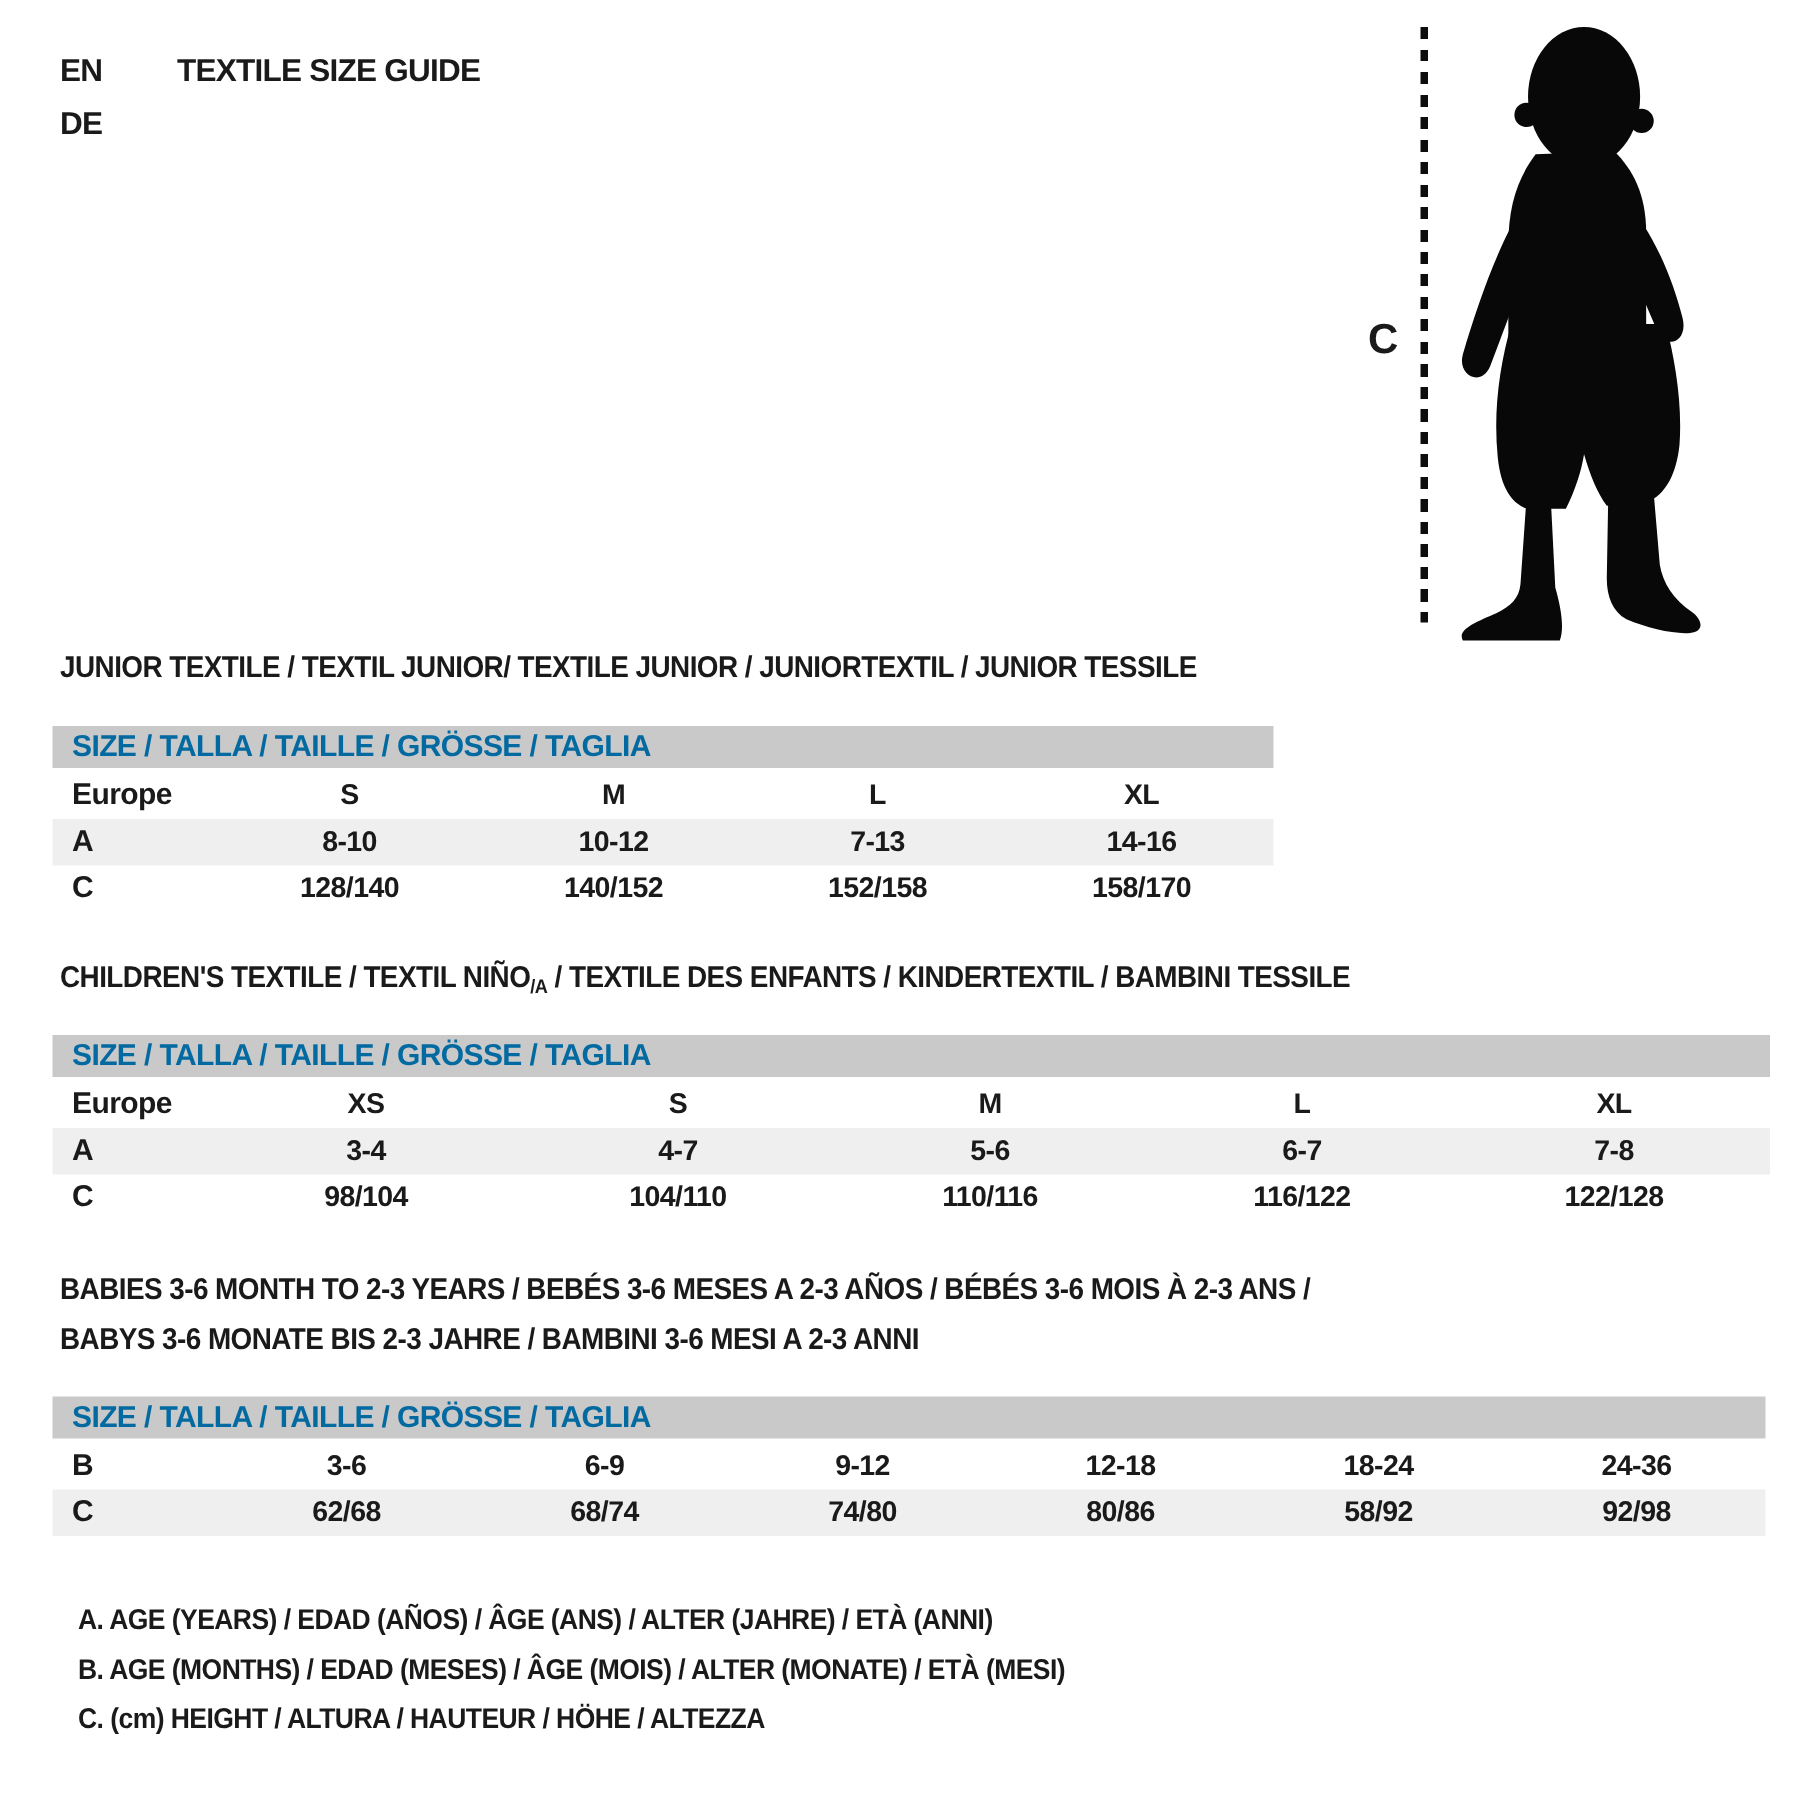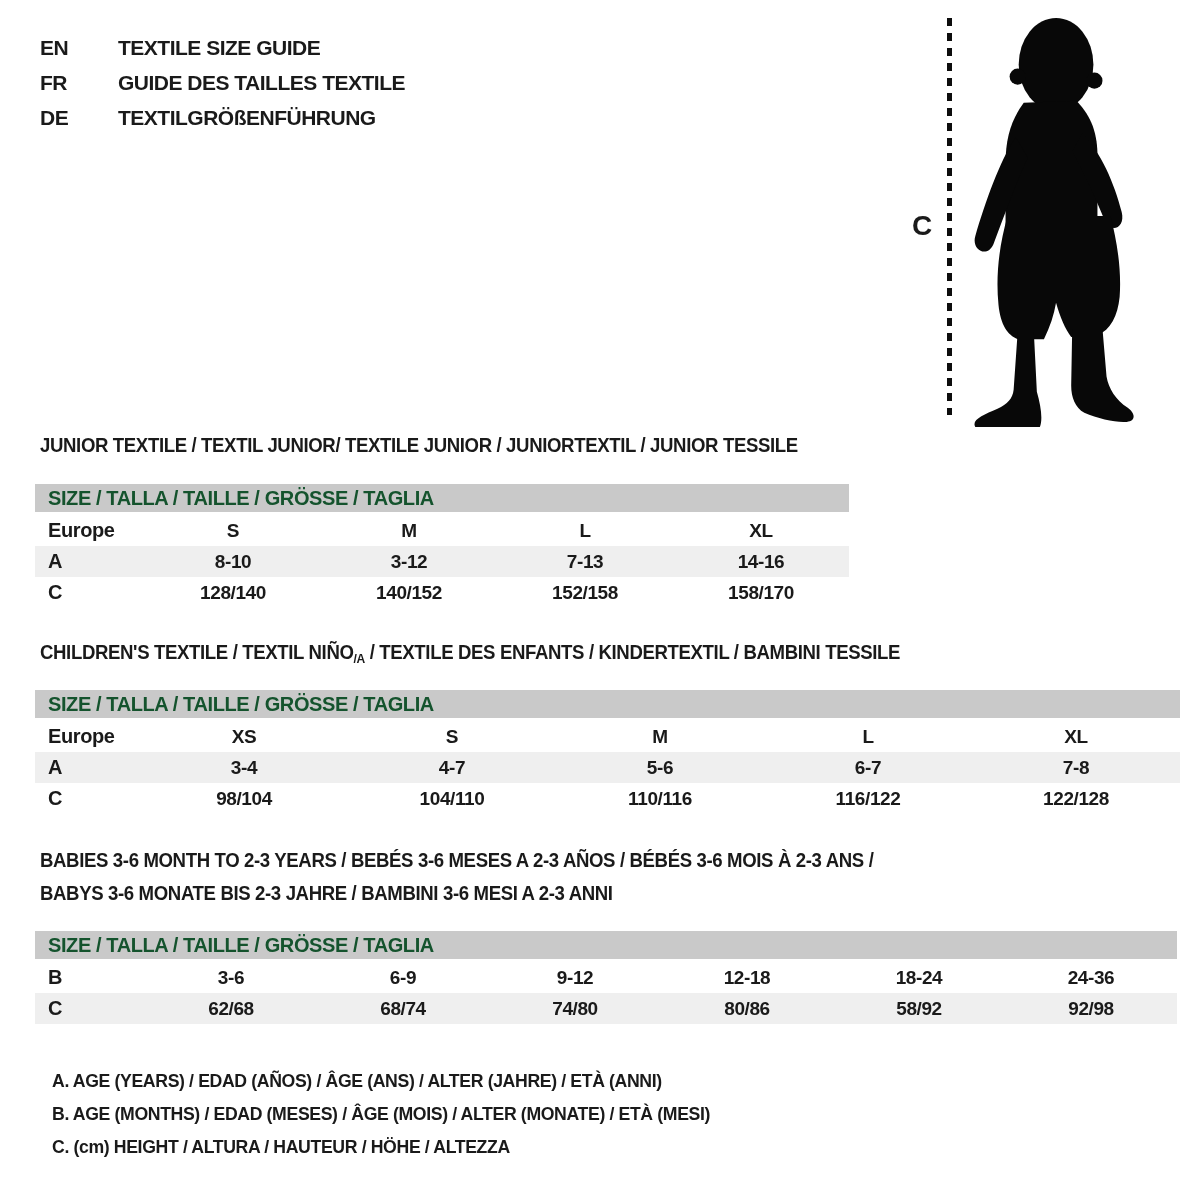--- a/index.html
+++ b/index.html
@@ -25,21 +25,21 @@
   .heading{
     position:absolute;left:40px;font-size:20px;letter-spacing:-0.4px;white-space:nowrap;
     transform:scaleX(0.93);transform-origin:0 50%;
   }
   .sub{font-size:13px;position:relative;top:4px;}
   
   .table{position:absolute;left:35px;}
   .size-bar{
     height:28px;background:#c9c9c9;display:flex;align-items:center;
     padding-left:13px;font-size:20px;letter-spacing:-0.4px;margin-bottom:3px;
-    box-sizing:border-box;color:#14532d;
+    box-sizing:border-box;color:#0369a1;
   }
   .trow{display:grid;height:31px;align-items:center;}
   .trow.shaded{background:#efefef;}
   .tlabel{padding-left:13px;font-size:20px;letter-spacing:-0.4px;}
   .tval{text-align:center;font-size:19px;letter-spacing:-0.4px;}
   .t-junior{width:814px;}
   .t-junior .trow{grid-template-columns:110px repeat(4,176px);}
   .t-child{width:1145px;}
   .t-child .trow{grid-template-columns:105px repeat(5,208px);}
   .t-baby{width:1142px;}
@@ -55,26 +55,21 @@
 <body>
 
 <div class="page">
 
   <div class="lang-list">
     <div class="lang-row">
       <span class="lang-code">EN</span>
       <span class="lang-title">TEXTILE SIZE GUIDE</span>
     </div>
     <div class="lang-row">
-      <span class="lang-code">FR</span>
-      <span class="lang-title">GUIDE DES TAILLES TEXTILE</span>
-    </div>
-    <div class="lang-row">
       <span class="lang-code">DE</span>
-      <span class="lang-title">TEXTILGRÖßENFÜHRUNG</span>
     </div>
   </div>
 
   <div class="dash-line"></div>
   <div class="height-label">C</div>
   <svg class="baby-svg" viewBox="0 0 175 410" aria-hidden="true">
     <g fill="#080808">
       <ellipse cx="92" cy="50" rx="37" ry="46"></ellipse>
       <circle cx="54" cy="62" r="8"></circle>
       <circle cx="130" cy="66" r="8"></circle>
@@ -93,21 +88,21 @@
     <div class="trow">
       <div class="tlabel">Europe</div>
       <div class="tval">S</div>
       <div class="tval">M</div>
       <div class="tval">L</div>
       <div class="tval">XL</div>
     </div>
     <div class="trow shaded">
       <div class="tlabel">A</div>
       <div class="tval">8-10</div>
-      <div class="tval">3-12</div>
+      <div class="tval">10-12</div>
       <div class="tval">7-13</div>
       <div class="tval">14-16</div>
     </div>
     <div class="trow">
       <div class="tlabel">C</div>
       <div class="tval">128/140</div>
       <div class="tval">140/152</div>
       <div class="tval">152/158</div>
       <div class="tval">158/170</div>
     </div>

